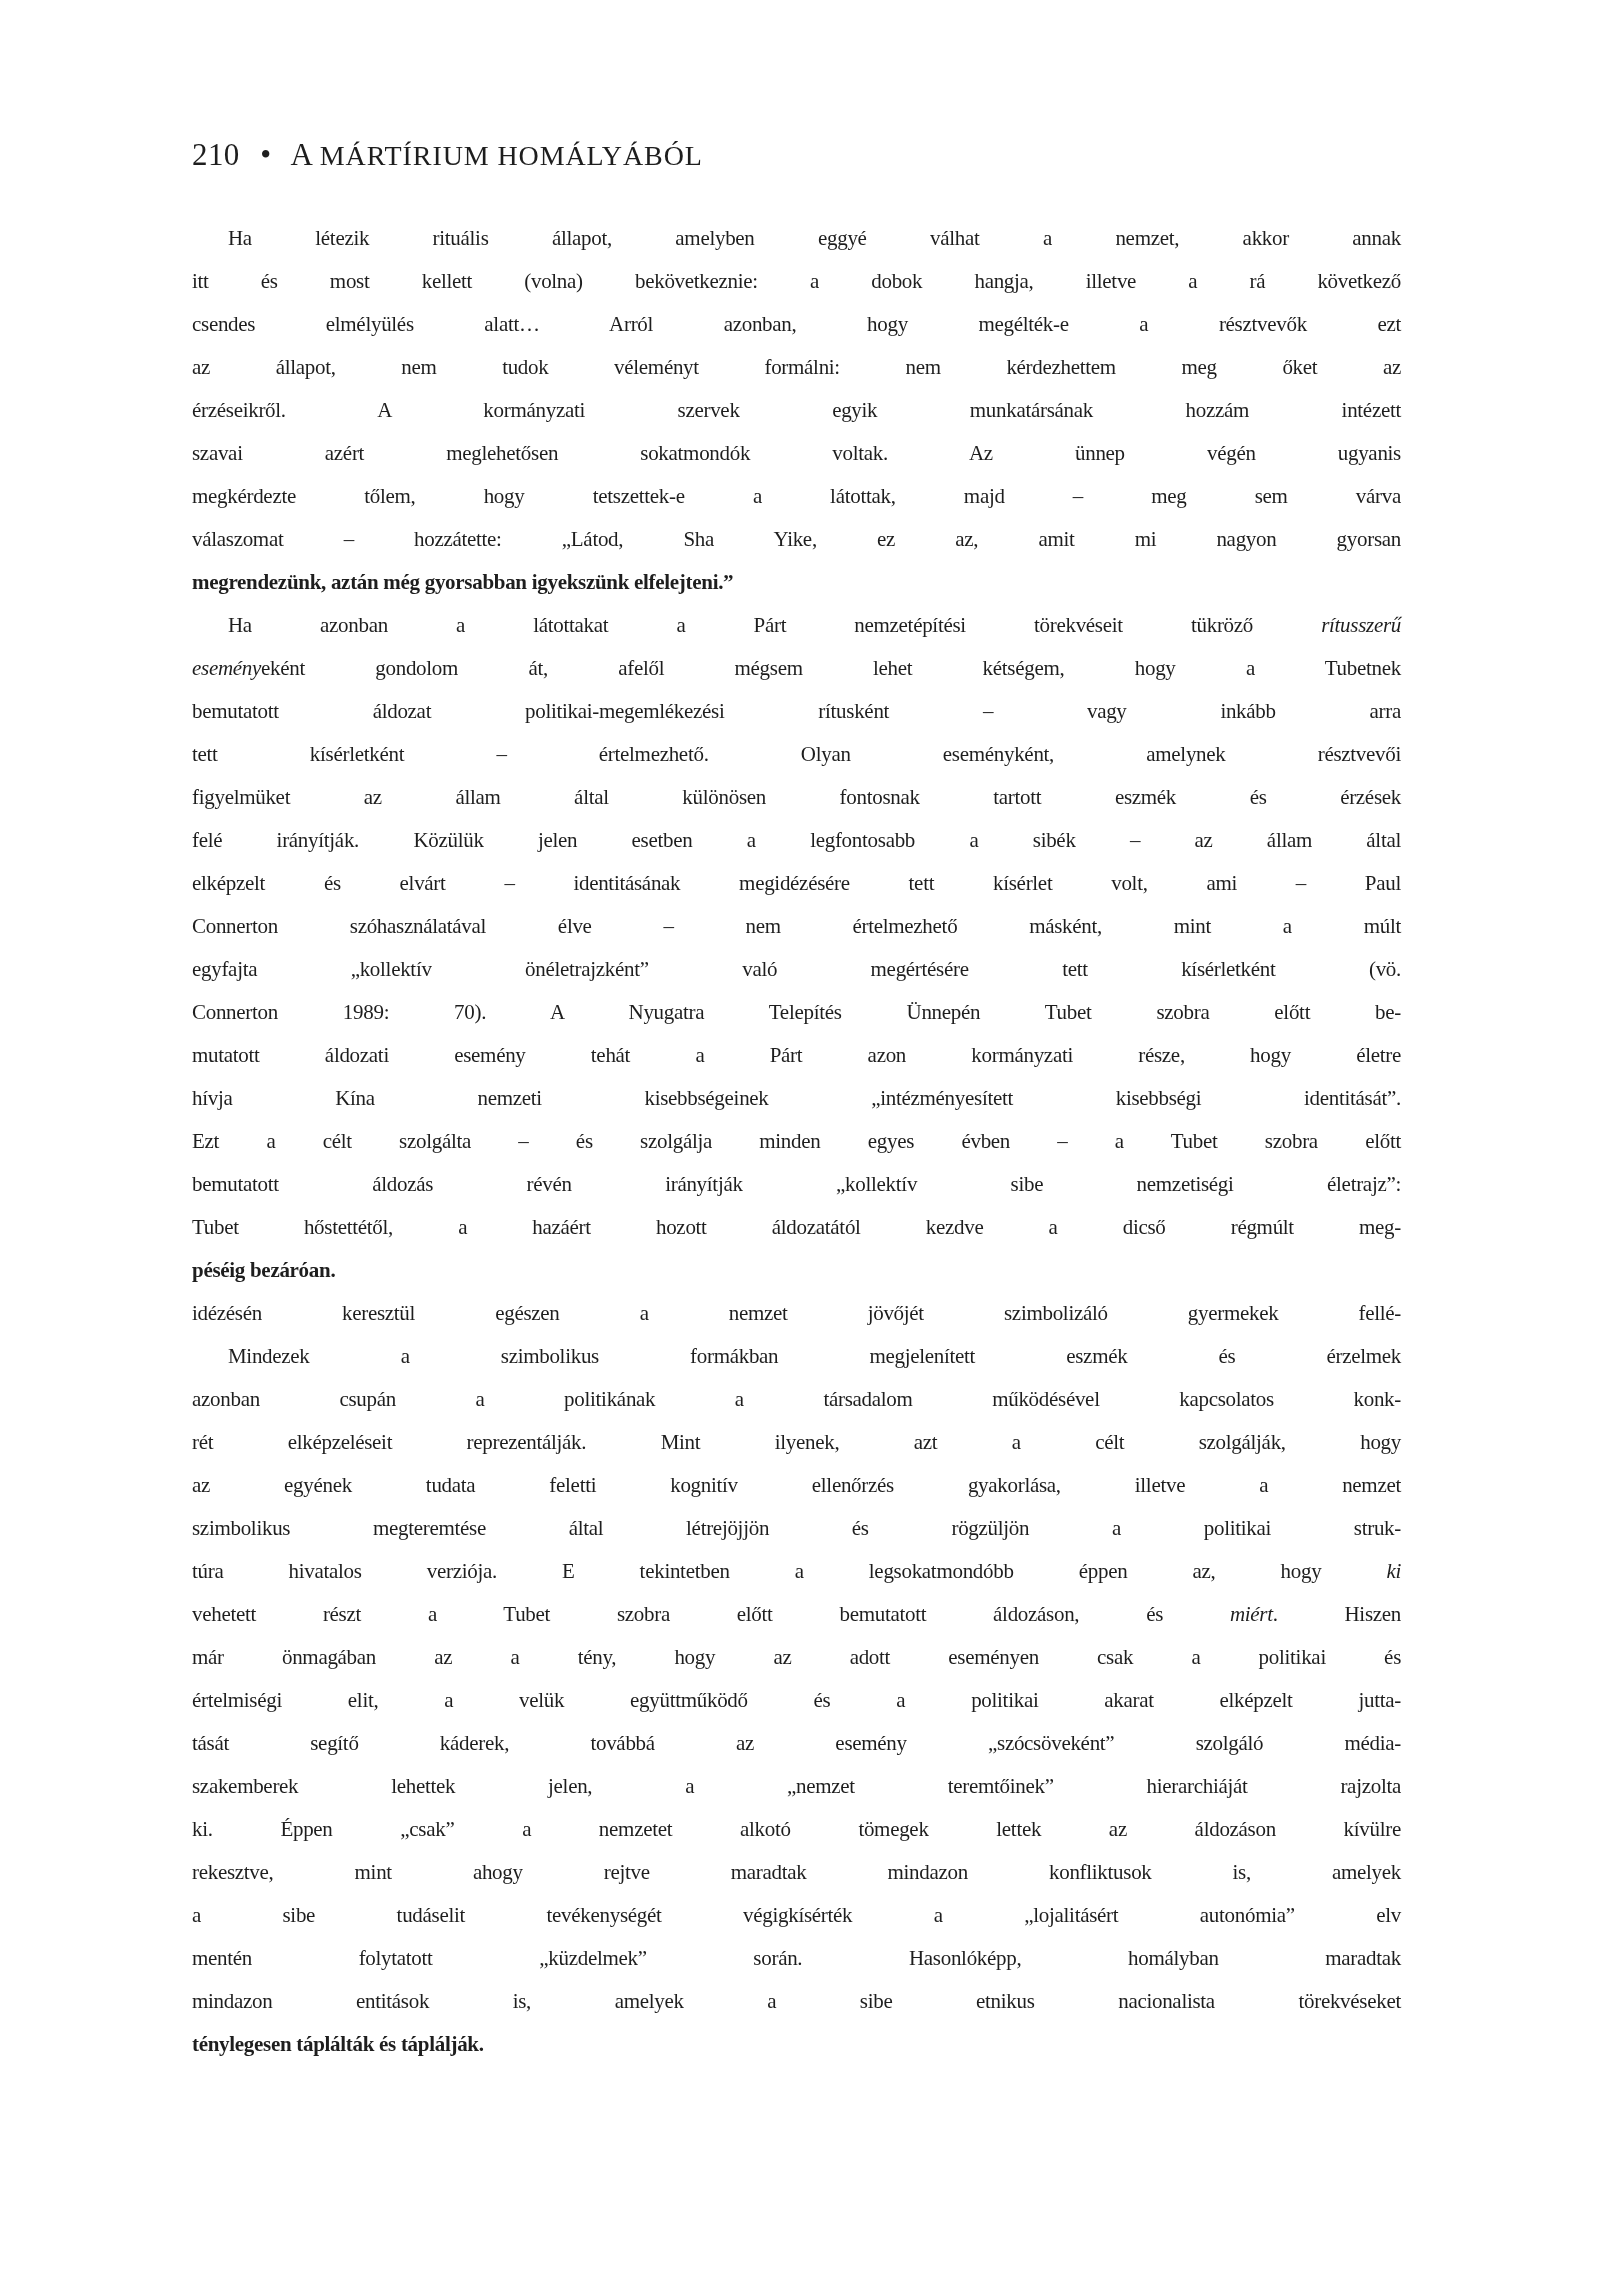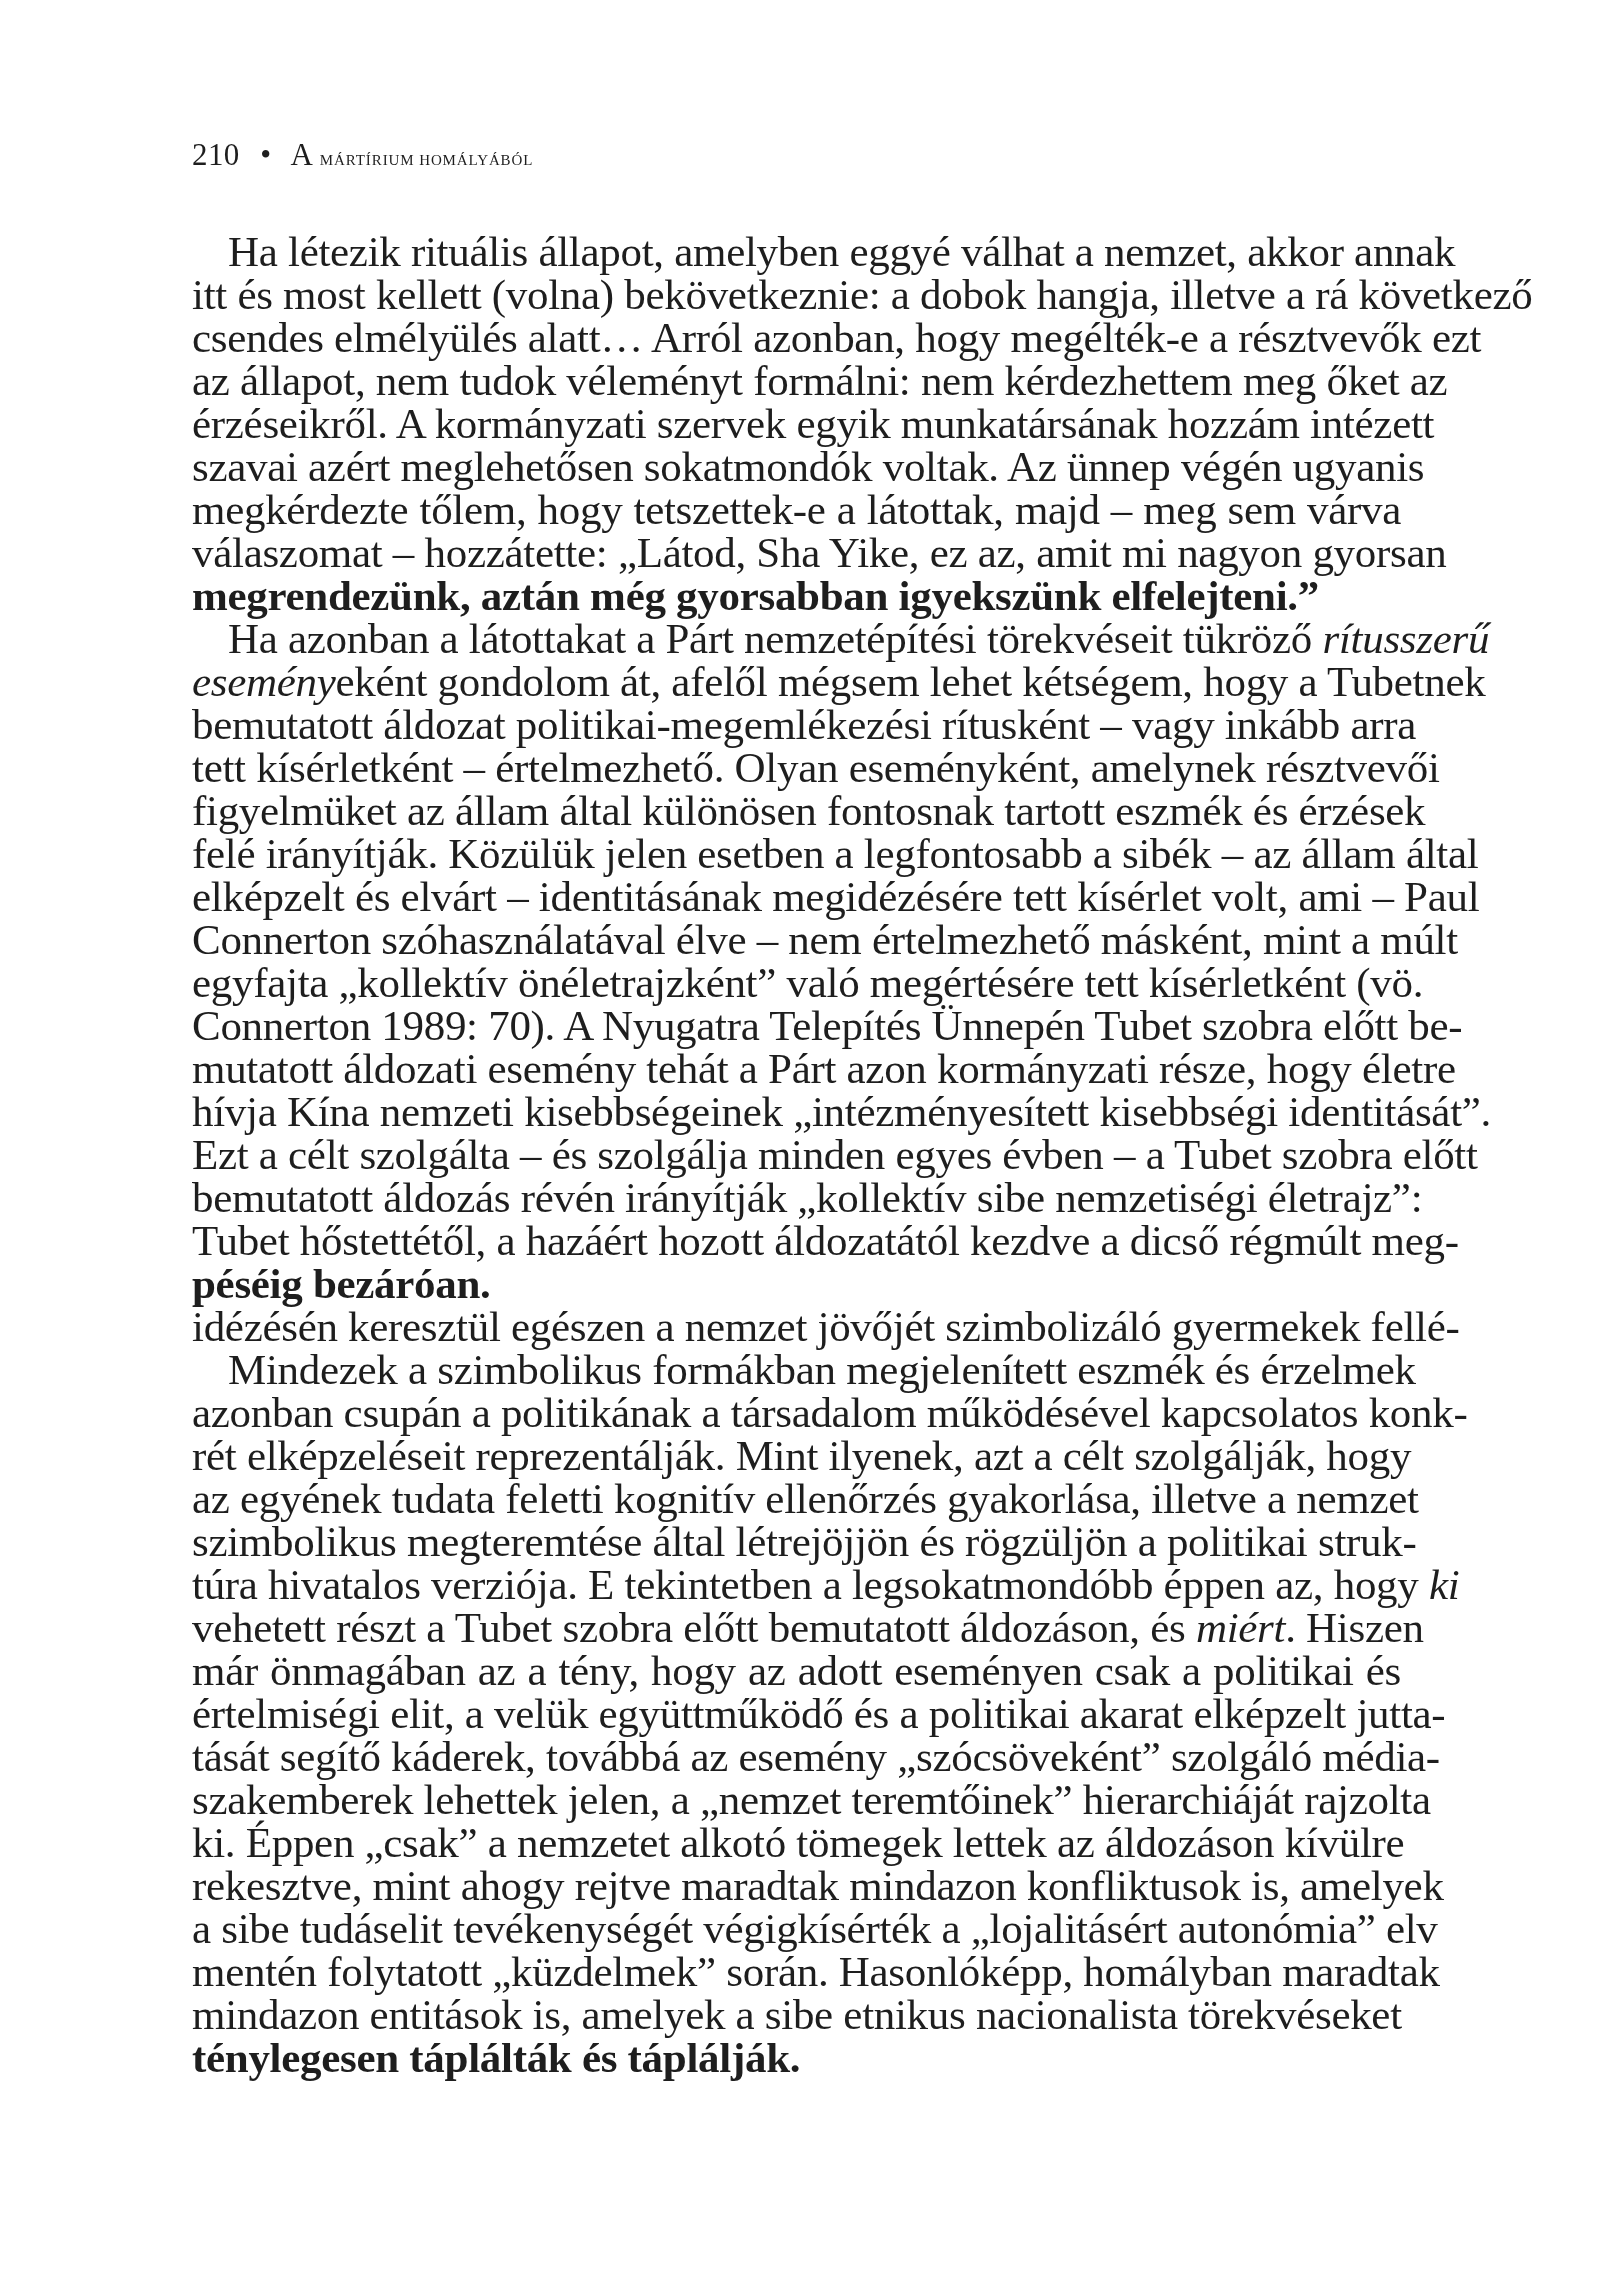--- a/index.html
+++ b/index.html
@@ -15,27 +15,27 @@
     position: absolute;
     left: 192px;
     top: 138px;
     font-size: 31px;
     line-height: 34px;
     letter-spacing: 0.4px;
     white-space: nowrap;
   }
   .running-head .bullet { margin: 0 19px 0 20.6px; }
   .running-head .title .cap { font-size: 31px; }
-  .running-head .title .sc { font-size: 15px; letter-spacing: 0.9px; }
+  .running-head .title .sc { font-size: 28px; letter-spacing: 0.9px; }
   .body-text {
     position: absolute;
     left: 192px;
-    top: 230px;
+    top: 217px;
     width: 1209px;
-    font-size: 43px;
+    font-size: 21px;
     line-height: 43px;
     letter-spacing: -0.3px;
   }
   .line {
     display: block;
     height: 43px;
     white-space: nowrap;
     text-align: justify;
     text-align-last: justify;
     overflow: visible;

